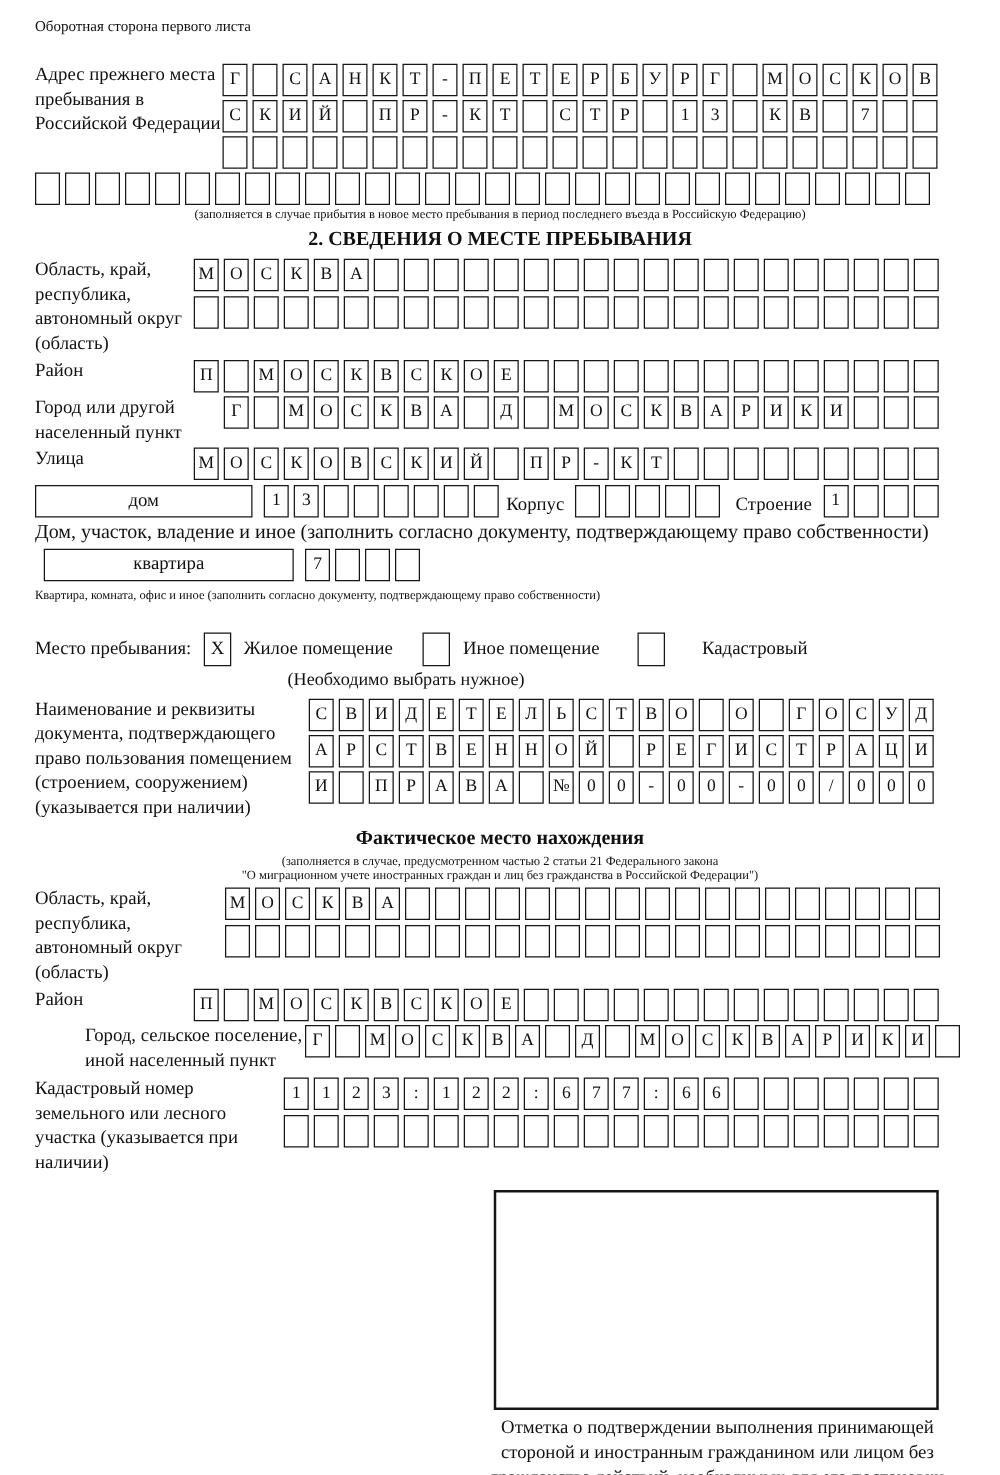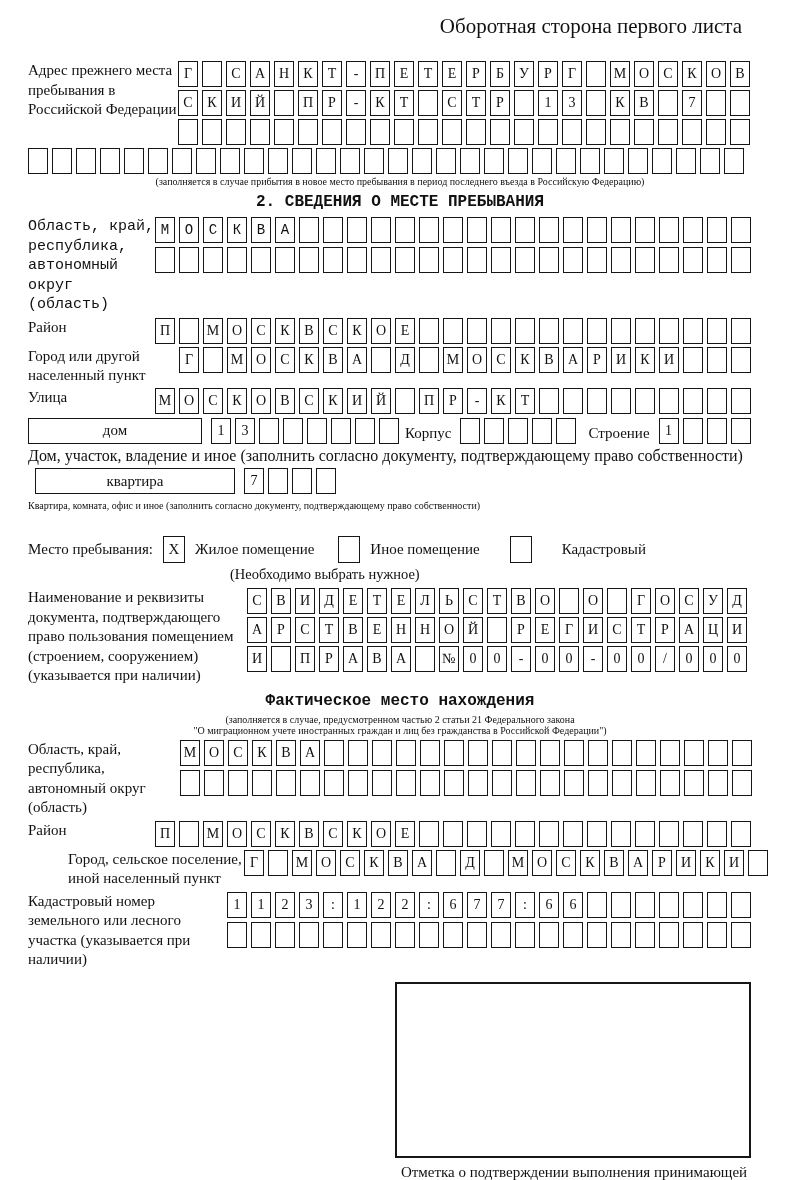--- a/index.html
+++ b/index.html
@@ -1,20 +1,20 @@
 <!DOCTYPE html>
 <html><head>
 <meta charset="utf-8">
 <style>
   html,body { margin:0; padding:0; background:#ffffff; }
   body { width:800px; font-family:"Liberation Serif", serif; color:#111; }
   .page { position:relative; width:800px; height:1180px; box-sizing:border-box;
           padding:14px 28px 0 28px; overflow:hidden; }
 
-  .header-right { text-align:right; padding-right:30px; font-size:21px; }
+  .header-right { padding-right:30px; font-size:12px; }
 
   .frow { display:flex; align-items:flex-start; }
   .lbl  { font-size:15px; line-height:19.5px; }
   .cellcol { display:flex; flex-direction:column; gap:3px; }
   .cells { display:flex; flex-wrap:nowrap; }
   .cell { box-sizing:border-box; flex:0 0 20px; width:20px; height:26px; margin-right:4px;
           border:1.8px solid #161616; display:flex; align-items:center; justify-content:center;
           font-size:14px; }
   .widebox { box-sizing:border-box; height:26px; border:1.8px solid #161616;
              display:flex; align-items:center; justify-content:center; font-size:15px; }
@@ -28,21 +28,21 @@
   .w-addr  { width:150px; }
   .w-obl   { width:127px; }
   .w-gor   { width:151px; }
   .w-doc   { width:219px; }
   .w-fobl  { width:152px; }
   .w-fray  { width:127px; }
   .w-fgor  { width:199px;margin-left:40px; }
   .w-kad   { width:199px; }
 
   .mt2{margin-top:2px;} .mt3{margin-top:3px;} .mt4{margin-top:4px;}
-  .mt6{margin-top:6px;font-family:Liberation Mono, monospace;} .mt22{margin-top:22px;}
+  .mt6{margin-top:6px;} .mt22{margin-top:22px;}
 
   .stamp-box { box-sizing:border-box; margin-top:12px; margin-left:367px;
                width:356px; height:176px; border:2px solid #161616; }
   .stamp-caption { margin-top:4px; margin-left:358px; width:376px;
                    font-size:15px; line-height:20px; text-align:center; }
 
   .mesto-row { display:flex; align-items:center; font-size:15px;margin-top:20px; }
   .mesto-row .gap-s { width:10px; } .mesto-row .gap-m { width:24px; } .mesto-row .gap-l { width:30px; }
 </style>
 </head>

